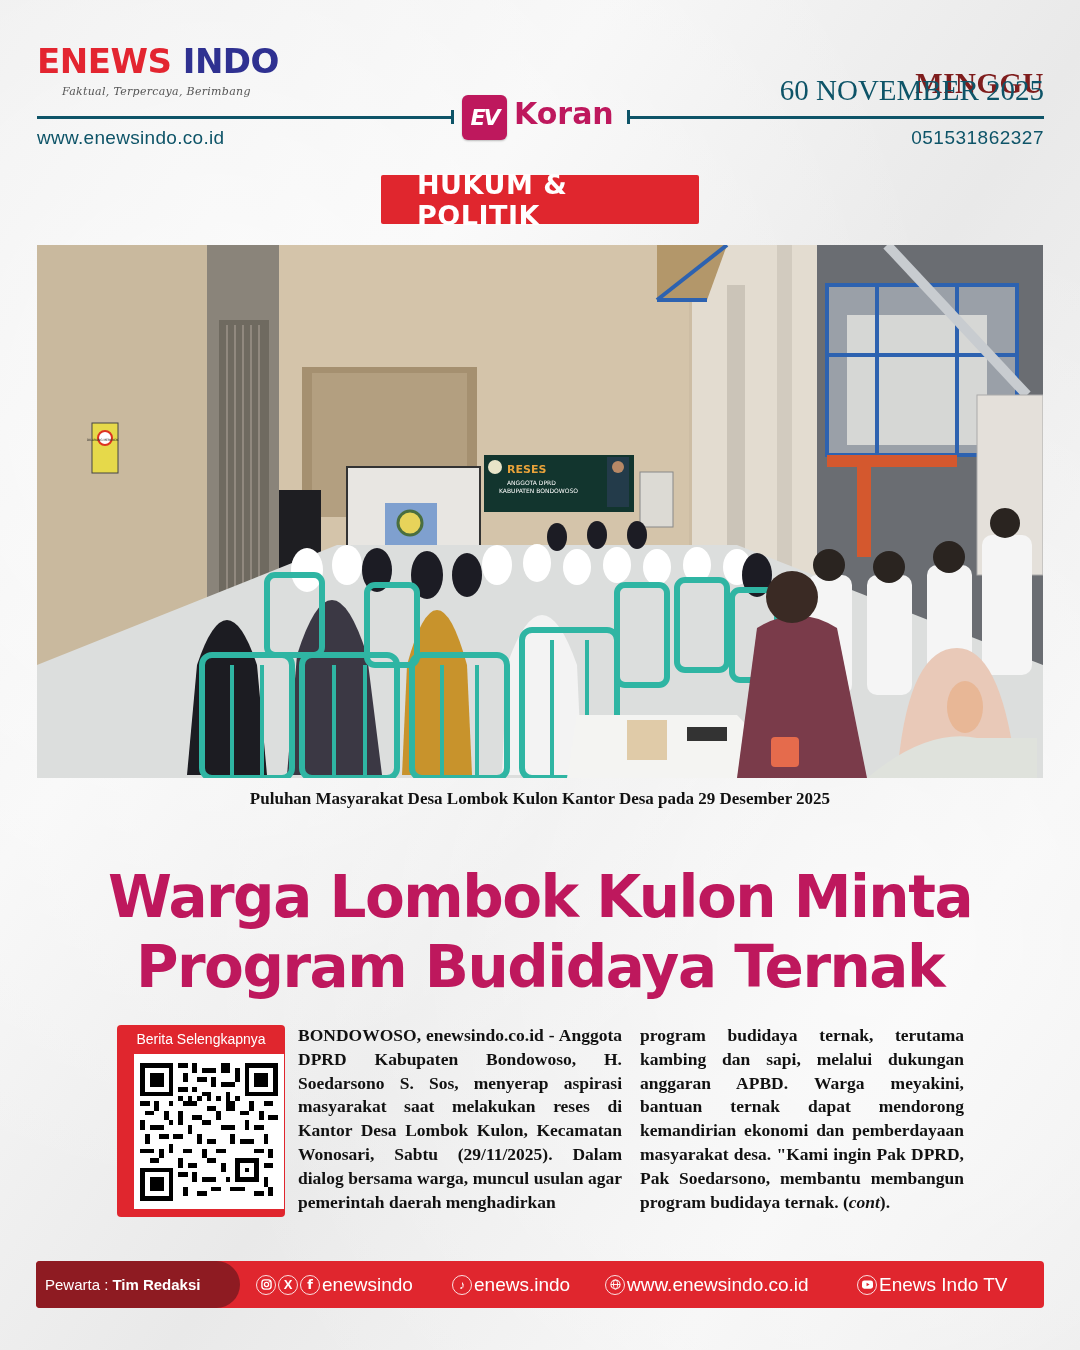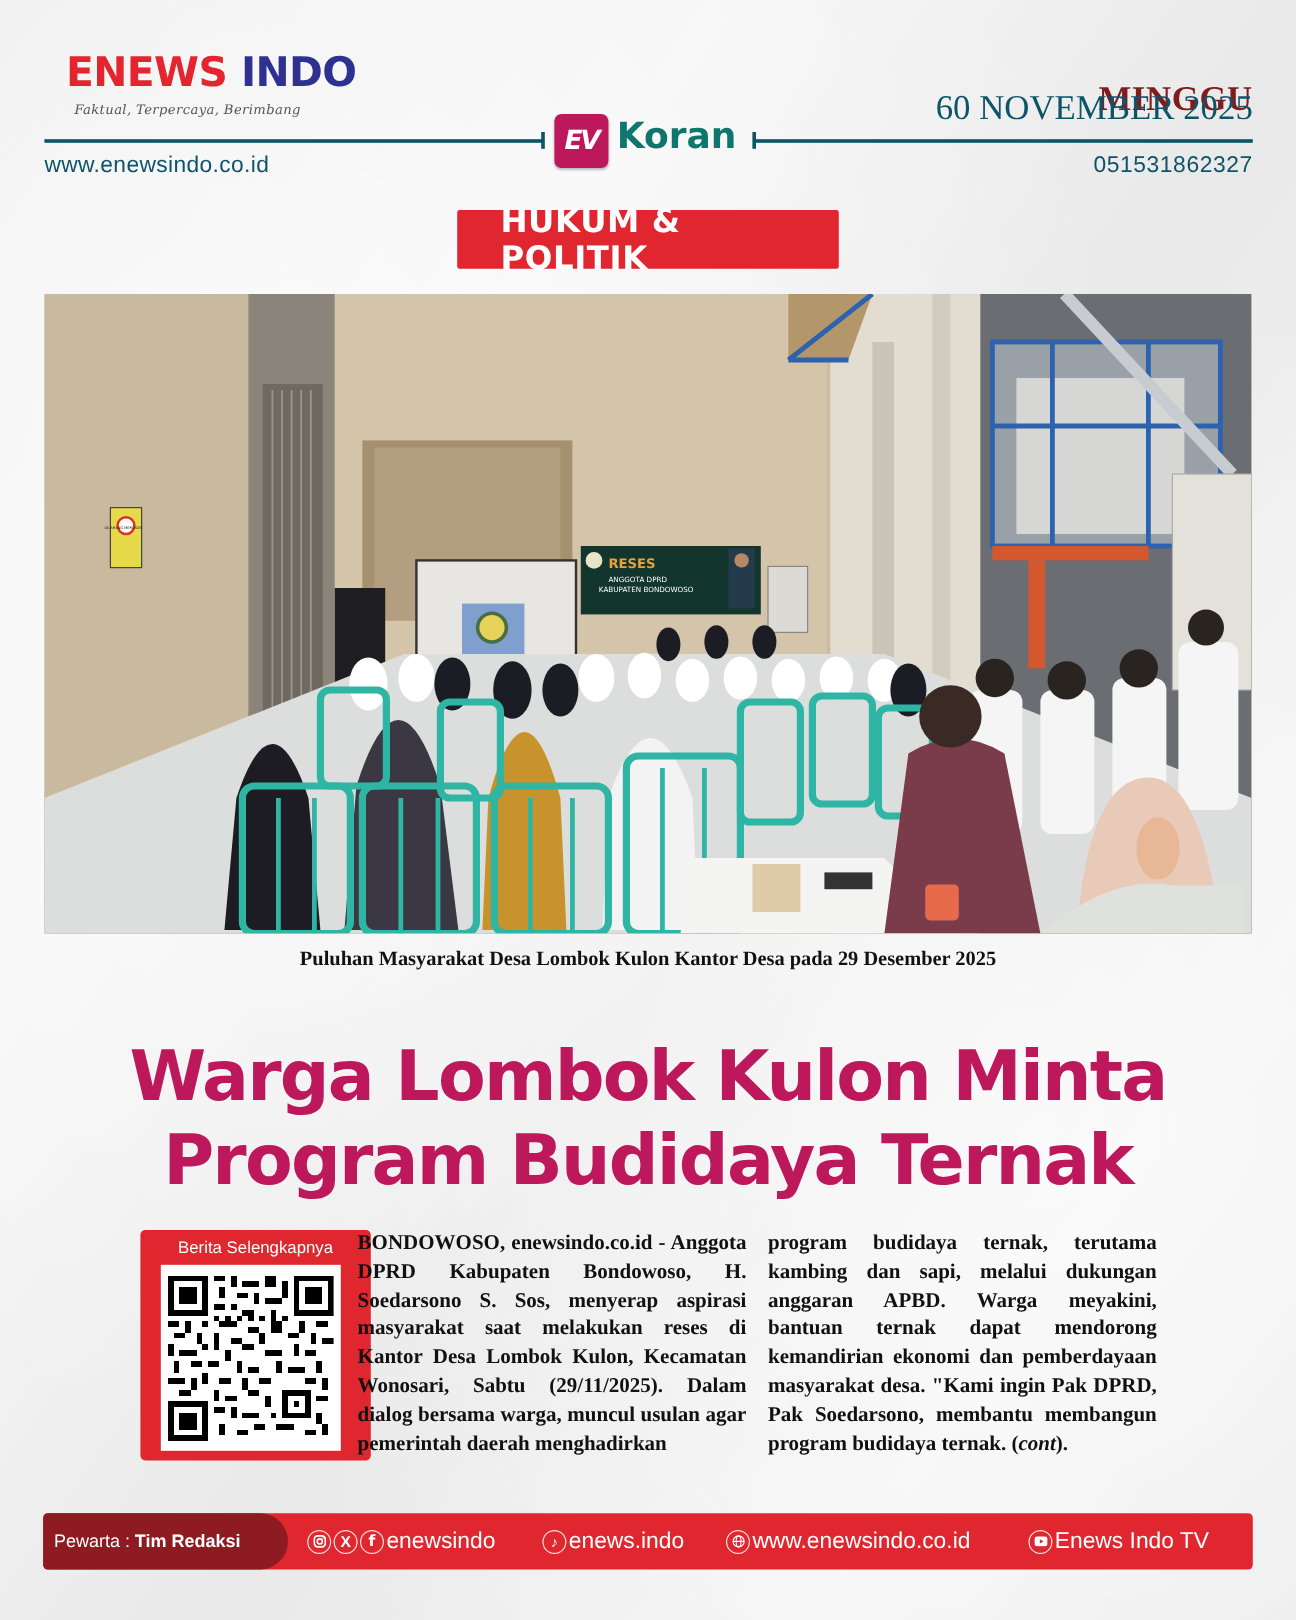--- a/index.html
+++ b/index.html
@@ -10,47 +10,47 @@
     background-image:
       radial-gradient(ellipse at 20% 30%, rgba(255,255,255,0.7), rgba(255,255,255,0) 60%),
       radial-gradient(ellipse at 80% 70%, rgba(255,255,255,0.6), rgba(255,255,255,0) 55%),
       linear-gradient(125deg, #ececec 0%, #f6f6f6 30%, #e9e9e9 55%, #f4f4f4 80%, #ebebeb 100%);
     font-family: "Liberation Sans", sans-serif;
     color: #111;
   }
   .abs { position: absolute; }
 
   
-  .brand { left: 37px; top: 44px; font-family: "DejaVu Sans", sans-serif; font-weight: bold; font-size: 34px; letter-spacing: -0.5px; line-height: 1; margin-left: 18px; }
+  .brand { left: 37px; top: 44px; font-family: "DejaVu Sans", sans-serif; font-weight: bold; font-size: 34px; letter-spacing: -0.5px; line-height: 1; }
   .brand .red { color: #e32530; }
   .brand .blue { color: #2f3191; }
   .tagline { left: 62px; top: 85px; font-family: "DejaVu Serif", serif; font-style: italic; font-size: 11px; color: #555; letter-spacing: 0.3px; }
   .date-day { right: 36px; top: 47px; font-family: "Liberation Serif", serif; font-weight: bold; font-size: 29px; color: #7f1d1d; letter-spacing: 0.5px; line-height: 1; text-align: right; margin-top: 22px; }
   .date-full { right: 36px; top: 76px; font-family: "Liberation Serif", serif; font-size: 29px; color: #0e5468; line-height: 1; text-align: right; }
   .rule { height: 3px; background: #0e5468; top: 116px; }
   .rule-cap { width: 3px; height: 14px; background: #0e5468; top: 110px; }
   .site-url { left: 37px; top: 127px; font-size: 19px; color: #0e5468; letter-spacing: 0.3px; }
   .phone { right: 36px; top: 127px; font-size: 19px; color: #0e5468; letter-spacing: 0.5px; }
   .ev-logo { left: 462px; top: 95px; width: 45px; height: 45px; background: #be185d; border-radius: 6px; display: flex; align-items: center; justify-content: center; color: #fff; font-family: "DejaVu Sans", sans-serif; font-weight: bold; font-style: italic; font-size: 22px; letter-spacing: -2px; box-shadow: 0 1px 2px rgba(0,0,0,0.25); }
-  .koran { left: 514px; top: 97px; font-family: "DejaVu Sans", sans-serif; font-weight: bold; font-size: 30px; color: #0f766e; line-height: 1.1; }
+  .koran { left: 514px; top: 97px; font-family: "DejaVu Sans", sans-serif; font-weight: bold; font-size: 30px; color: #be185d; line-height: 1.1; }
 
   
   .category { left: 381px; top: 175px; width: 318px; height: 49px; background: #e0262e; color: #fff; font-family: "DejaVu Sans", sans-serif; font-weight: bold; font-size: 27px; display: flex; align-items: center; justify-content: center; border-radius: 2px; letter-spacing: 0.5px; padding-left: 36px; }
 
   
   .photo { left: 37px; top: 245px; width: 1006px; height: 533px; overflow: hidden; background: #c9b9a1; }
   .photo svg { display: block; }
 
   .caption { left: 0; width: 1080px; top: 788px; text-align: center; font-family: "Liberation Serif", serif; font-weight: bold; font-size: 17px; line-height: 22px; color: #111; }
 
   
   .headline { left: 0; width: 1080px; top: 862px; text-align: center; font-family: "DejaVu Sans", sans-serif; font-weight: bold; font-size: 58px; line-height: 70px; letter-spacing: -1.5px; color: #be185d; }
 
   
-  .qr-card { left: 117px; top: 1025px; width: 192px; height: 192px; background: #e0262e; border-radius: 4px; padding: 0 17px; }
+  .qr-card { left: 117px; top: 1025px; width: 168px; height: 192px; background: #e0262e; border-radius: 4px; padding: 0 17px; }
   .qr-title { color: #fff; font-size: 14px; text-align: center; height: 29px; line-height: 29px; font-family: "Liberation Sans", sans-serif; }
   .qr-box { background: #fff; width: 150px; height: 155px; display: flex; align-items: center; justify-content: center; }
 
   
   .col { top: 1024px; width: 324px; font-family: "Liberation Serif", serif; font-weight: bold; font-size: 17.5px; line-height: 23.8px; text-align: justify; color: #111; }
   .col1 { left: 298px; }
   .col2 { left: 640px; }
   .col2 i { font-style: italic; }
 
   

